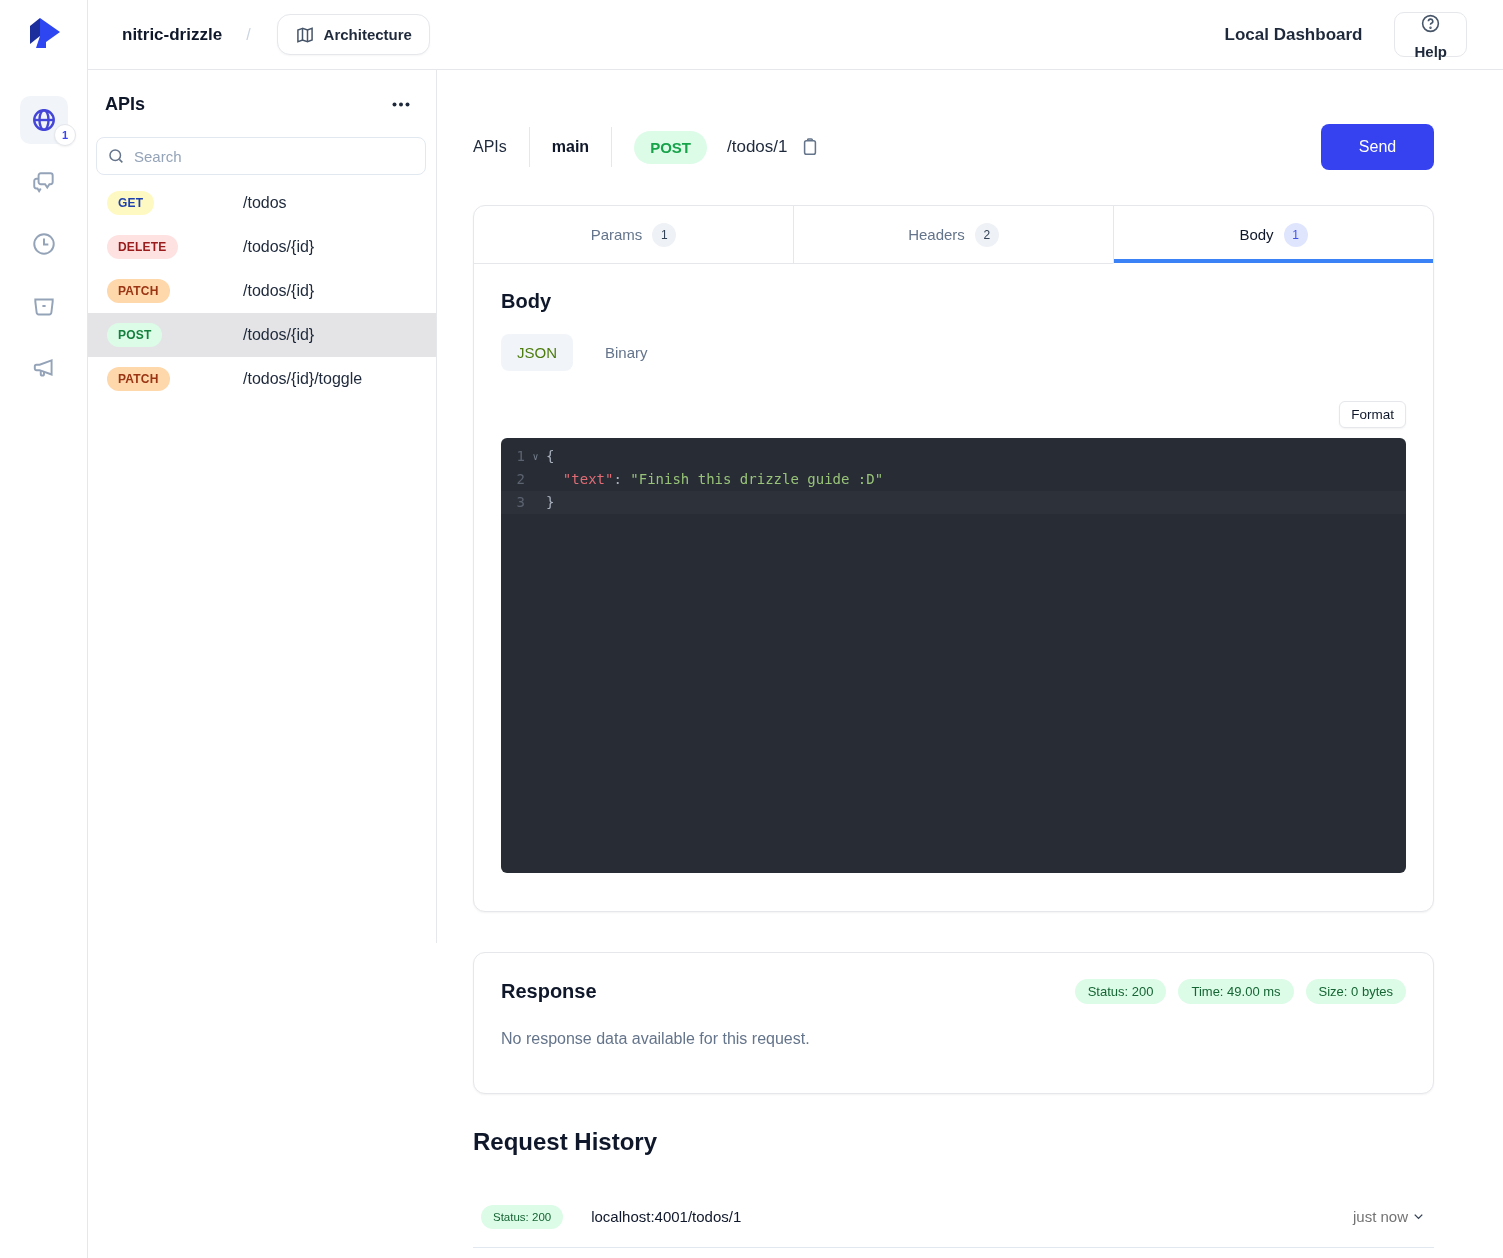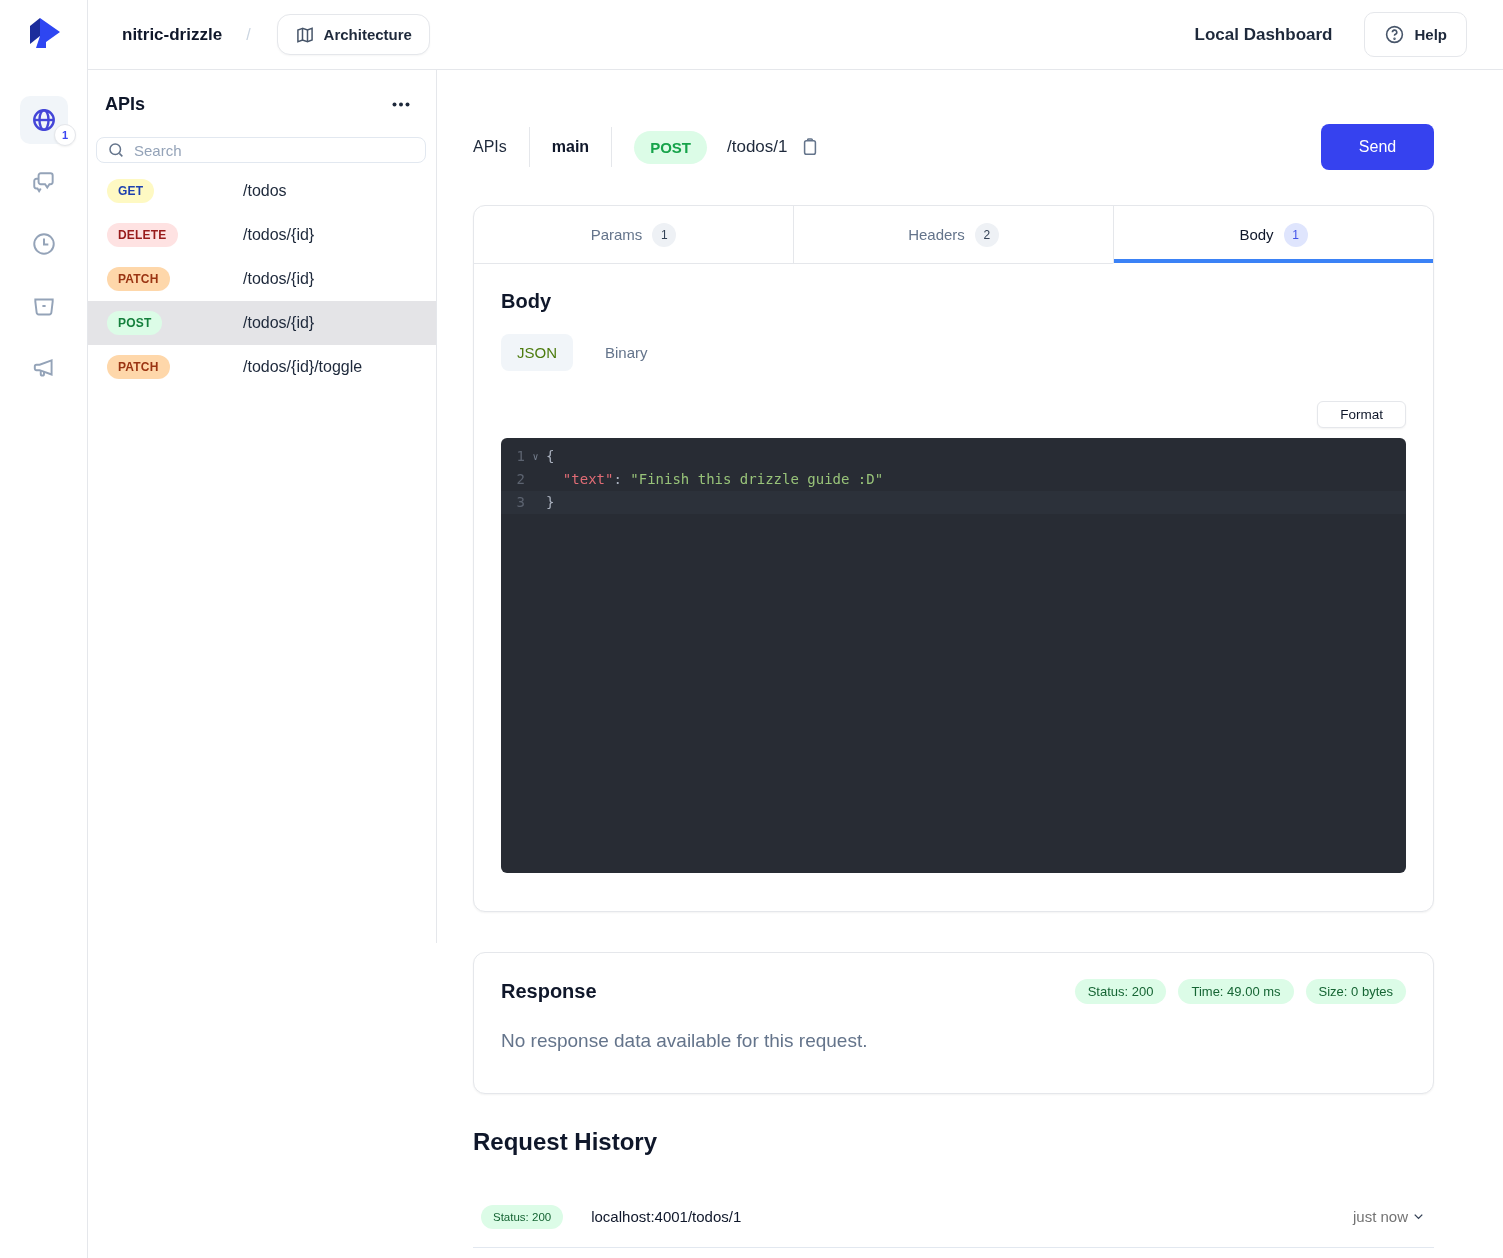--- a/index.html
+++ b/index.html
@@ -38,33 +38,33 @@
   .arch-btn {
     display:flex; align-items:center; gap:9px; height:41px; padding:0 17px;
     border:1px solid #e5e7eb; border-radius:13px; background:#fff; cursor:pointer;
     font-size:15px; font-weight:600; color:#1e293b; box-shadow:0 1px 2px rgba(0,0,0,.04);
   }
   .topbar-right { margin-left:auto; display:flex; align-items:center; gap:32px; }
   .dash-title { font-size:17px; font-weight:bold; color:#1e293b; }
   .help-btn {
     display:flex; align-items:center; gap:9px; height:45px; padding:0 19px;
     border:1px solid #e5e7eb; border-radius:10px; background:#fff; cursor:pointer;
-    font-size:15px; font-weight:600; color:#1e293b;
+    font-size:15px; font-weight:600; color:#1e293b;flex-direction:column;
   }
 
   
   .sidepanel {
     position:absolute; left:88px; top:70px; width:349px; height:873px;
     border-right:1px solid #e5e7eb; background:#fff; padding-top:24px;
   }
   .sidepanel-head { display:flex; align-items:center; justify-content:space-between; padding:0 22px 0 9px; margin-left:8px; }
   .sidepanel-title { font-size:18px; font-weight:600; color:#0f172a; }
   .dots-btn { border:none; background:none; cursor:pointer; color:#1e293b; letter-spacing:2px; font-size:18px; font-weight:bold; line-height:1; padding:4px; }
   .search-box {
-    margin:22px 10px 0 8px; height:26px; border:1px solid #e2e8f0; border-radius:8px;
+    margin:22px 10px 0 8px; height:38px; border:1px solid #e2e8f0; border-radius:8px;
     display:flex; align-items:center; padding:0 10px; gap:9px; background:#fff;
   }
   .search-box input { border:none; outline:none; flex:1; font-size:15px; color:#334155; font-family:inherit; background:transparent; }
   .search-box input::placeholder { color:#94a3b8; }
   .group-row { display:flex; align-items:center; gap:12px; padding:0 0 0 22px; height:30px; margin-top:18px; cursor:pointer; }
   .group-label { font-size:16px; color:#1e293b; }
   .ep-list { margin-top:6px; }
   .ep-row { display:flex; align-items:center; height:44px; padding-left:19px; cursor:pointer; }
   .ep-row.selected { background:#e4e4e7; }
   .ep-badge-col { width:136px; display:flex; }
@@ -114,21 +114,21 @@
   .tab.active .tab-badge { background:#dfe5fd; color:#4051e8; }
 
   .card1-content { padding:26px 27px 0 27px; }
   .panel-heading { font-size:20px; font-weight:bold; color:#0f172a; }
   .mode-row { margin-top:21px; display:flex; align-items:center; gap:16px; }
   .mode-btn { border:none; background:none; font-family:inherit; font-size:15px; color:#64748b; padding:10px 16px; border-radius:8px; cursor:pointer; }
   .mode-btn.active { background:#f1f5f9; color:#4d7c0f; }
   .format-row { display:flex; justify-content:flex-end; margin-top:30px; }
   .format-btn {
     border:1px solid #e5e7eb; border-radius:6px; background:#fff; font-family:inherit;
-    font-size:13.5px; color:#0f172a; padding:5px 22px; cursor:pointer; box-shadow:0 1px 2px rgba(0,0,0,.05);
+    font-size:13.5px; color:#0f172a; padding:5px 11px; cursor:pointer; box-shadow:0 1px 2px rgba(0,0,0,.05);
   }
 
   
   .editor {
     margin-top:10px; height:435px; border-radius:6px; background:#282c34; overflow:hidden;
     font-family:"DejaVu Sans Mono", monospace; font-size:14px; line-height:23px; padding-top:7px;
     cursor:text;
   }
   .code-line { display:flex; height:23px; }
   .code-line.active-line { background:#2c313a; }
@@ -139,21 +139,21 @@
   .tok-str { color:#98c379; }
   .tok-punc { color:#abb2bf; }
 
   
   .card2 { margin-top:40px; height:142px; padding:26px 27px; }
   .resp-head { display:flex; align-items:center; }
   .resp-badges { margin-left:auto; display:flex; gap:12px; }
   .pill-green {
     background:#dcfce7; color:#166534; font-size:13px; padding:5px 13px; border-radius:999px;
   }
-  .resp-empty { margin-top:26px; font-size:19px; color:#64748b; }
+  .resp-empty { margin-top:26px; font-size:16px; color:#64748b; }
 
   
   .history-title { margin-top:34px; font-size:24px; font-weight:bold; color:#0f172a; }
   .history-item {
     margin-top:30px; height:62px; display:flex; align-items:center;
     border-bottom:1px solid #e2e8f0; padding:0 8px; cursor:pointer;
   }
   .hist-status { background:#dcfce7; color:#166534; font-size:11.5px; padding:6px 12px; border-radius:999px; }
   .hist-url { font-size:15px; color:#0f172a; margin-left:28px; }
   .hist-right { margin-left:auto; display:flex; align-items:center; gap:3px; color:#737373; font-size:15px; }

